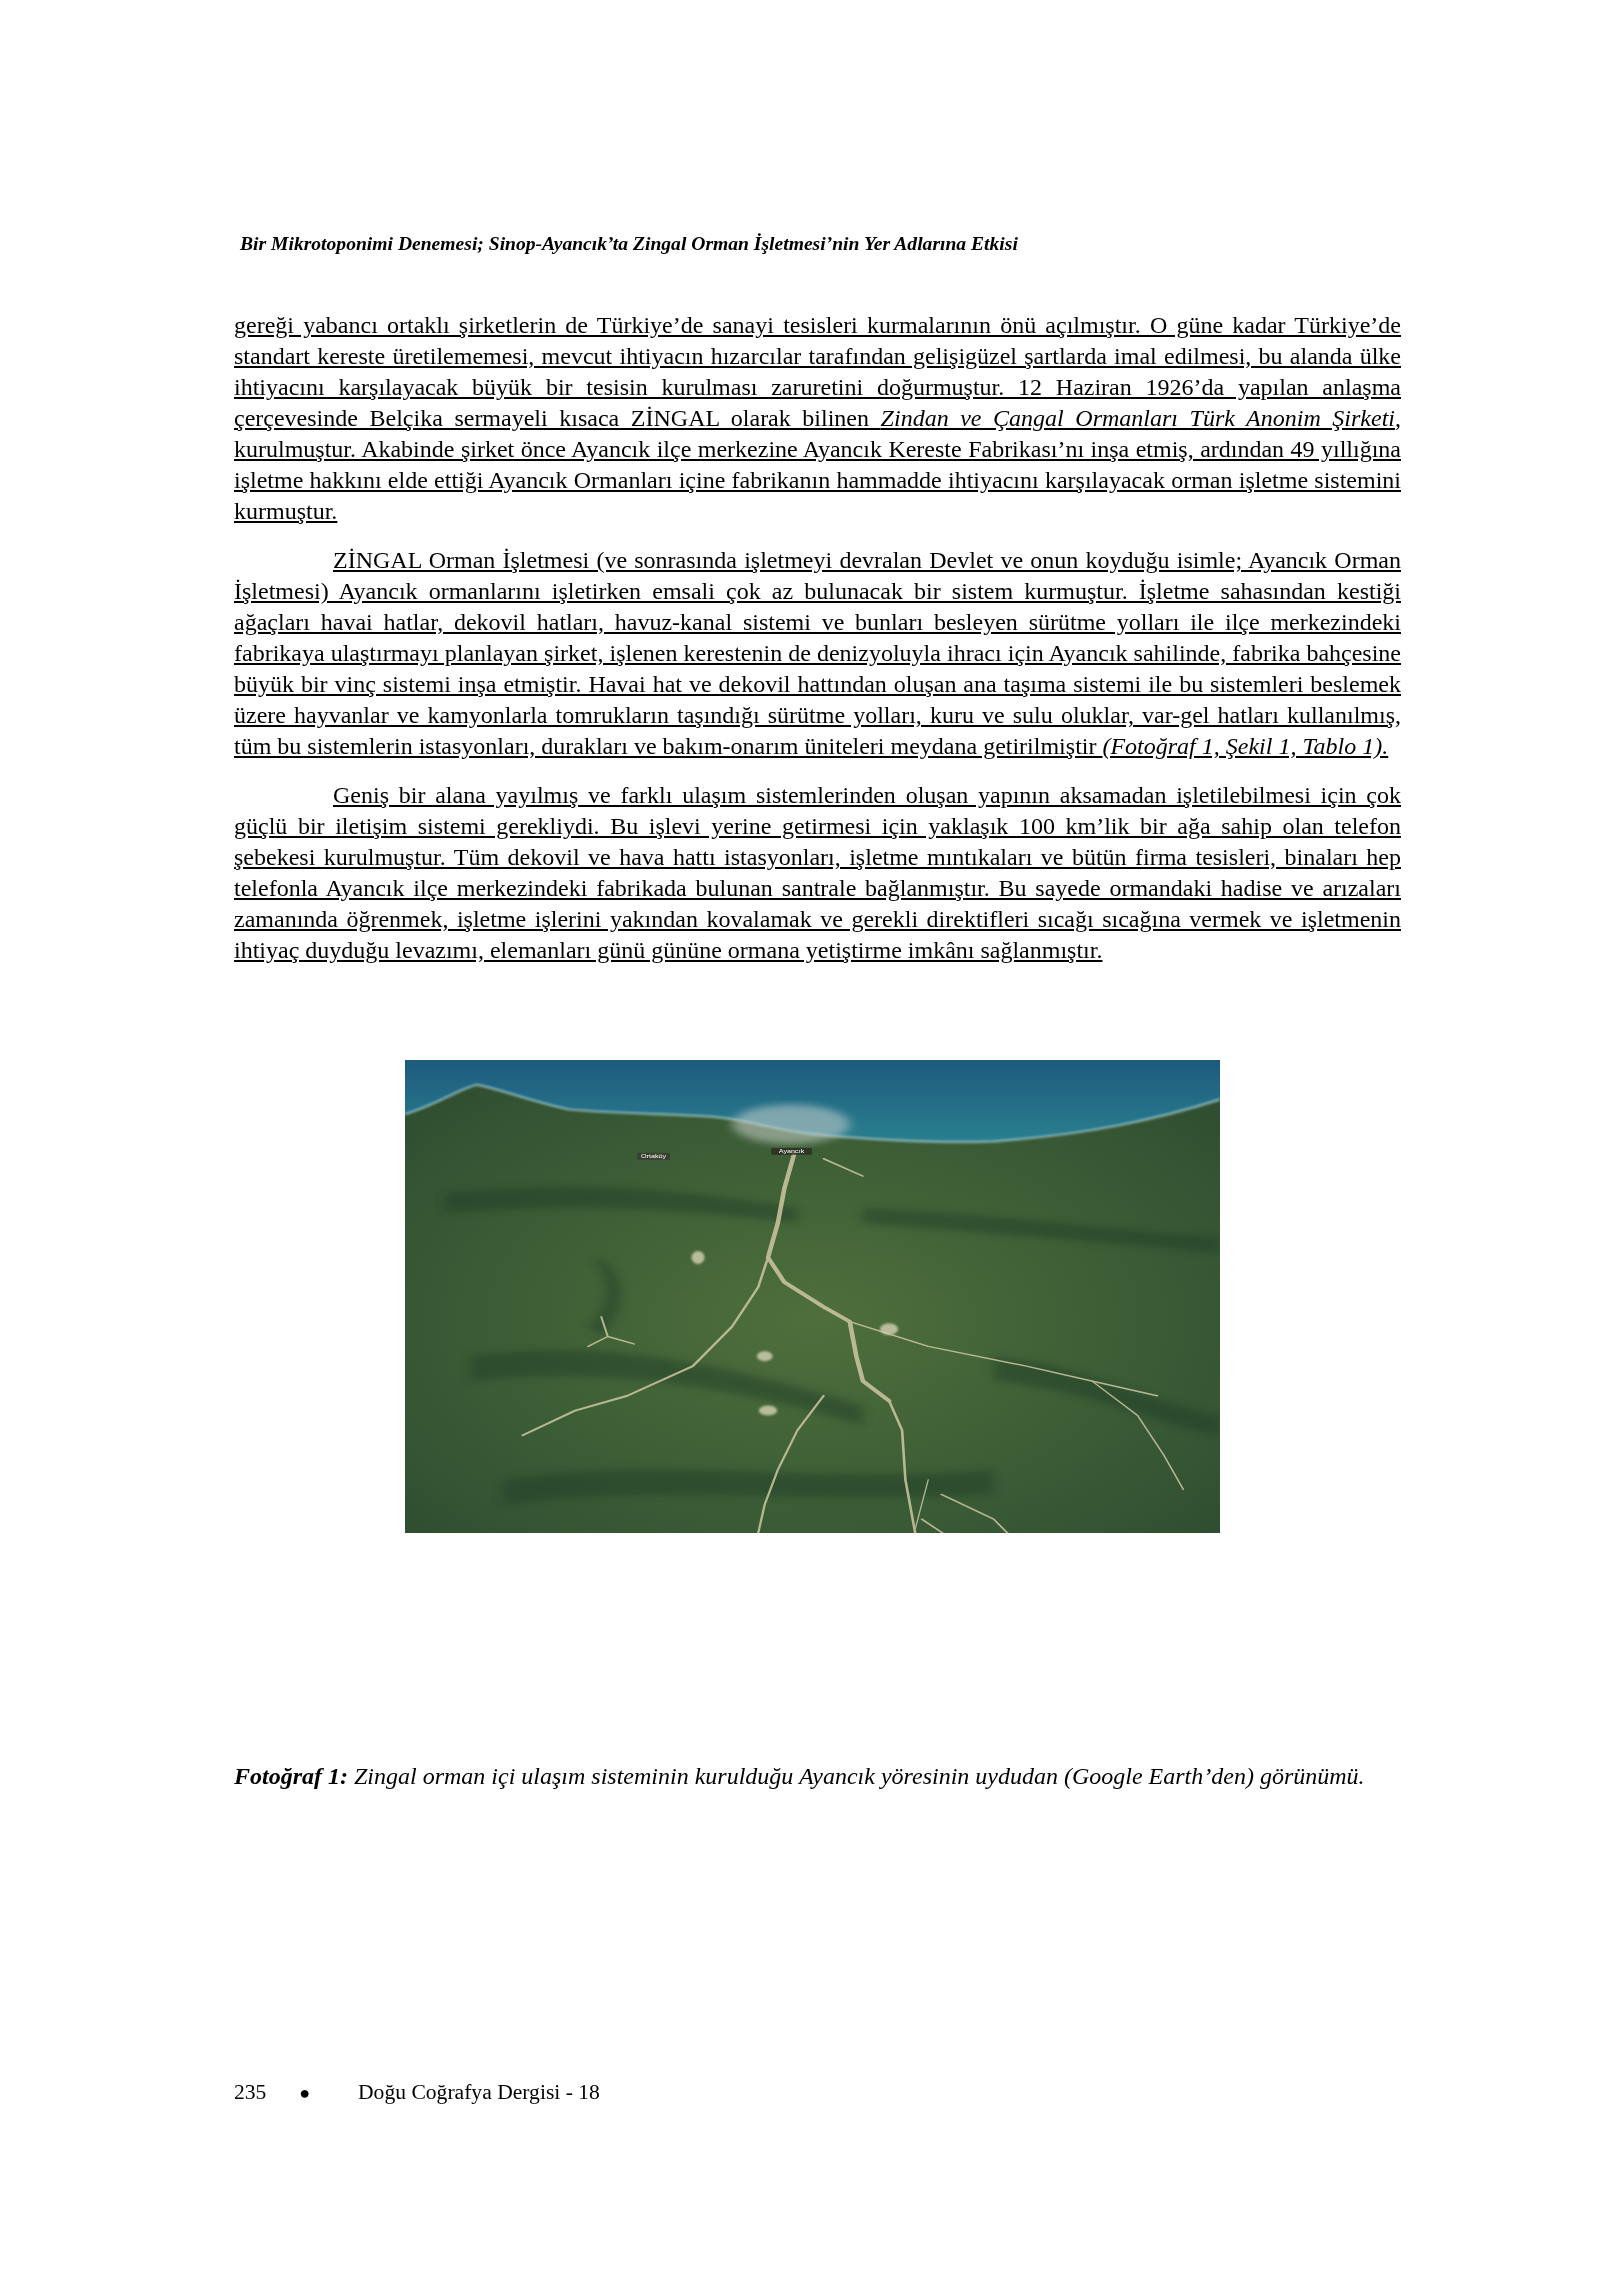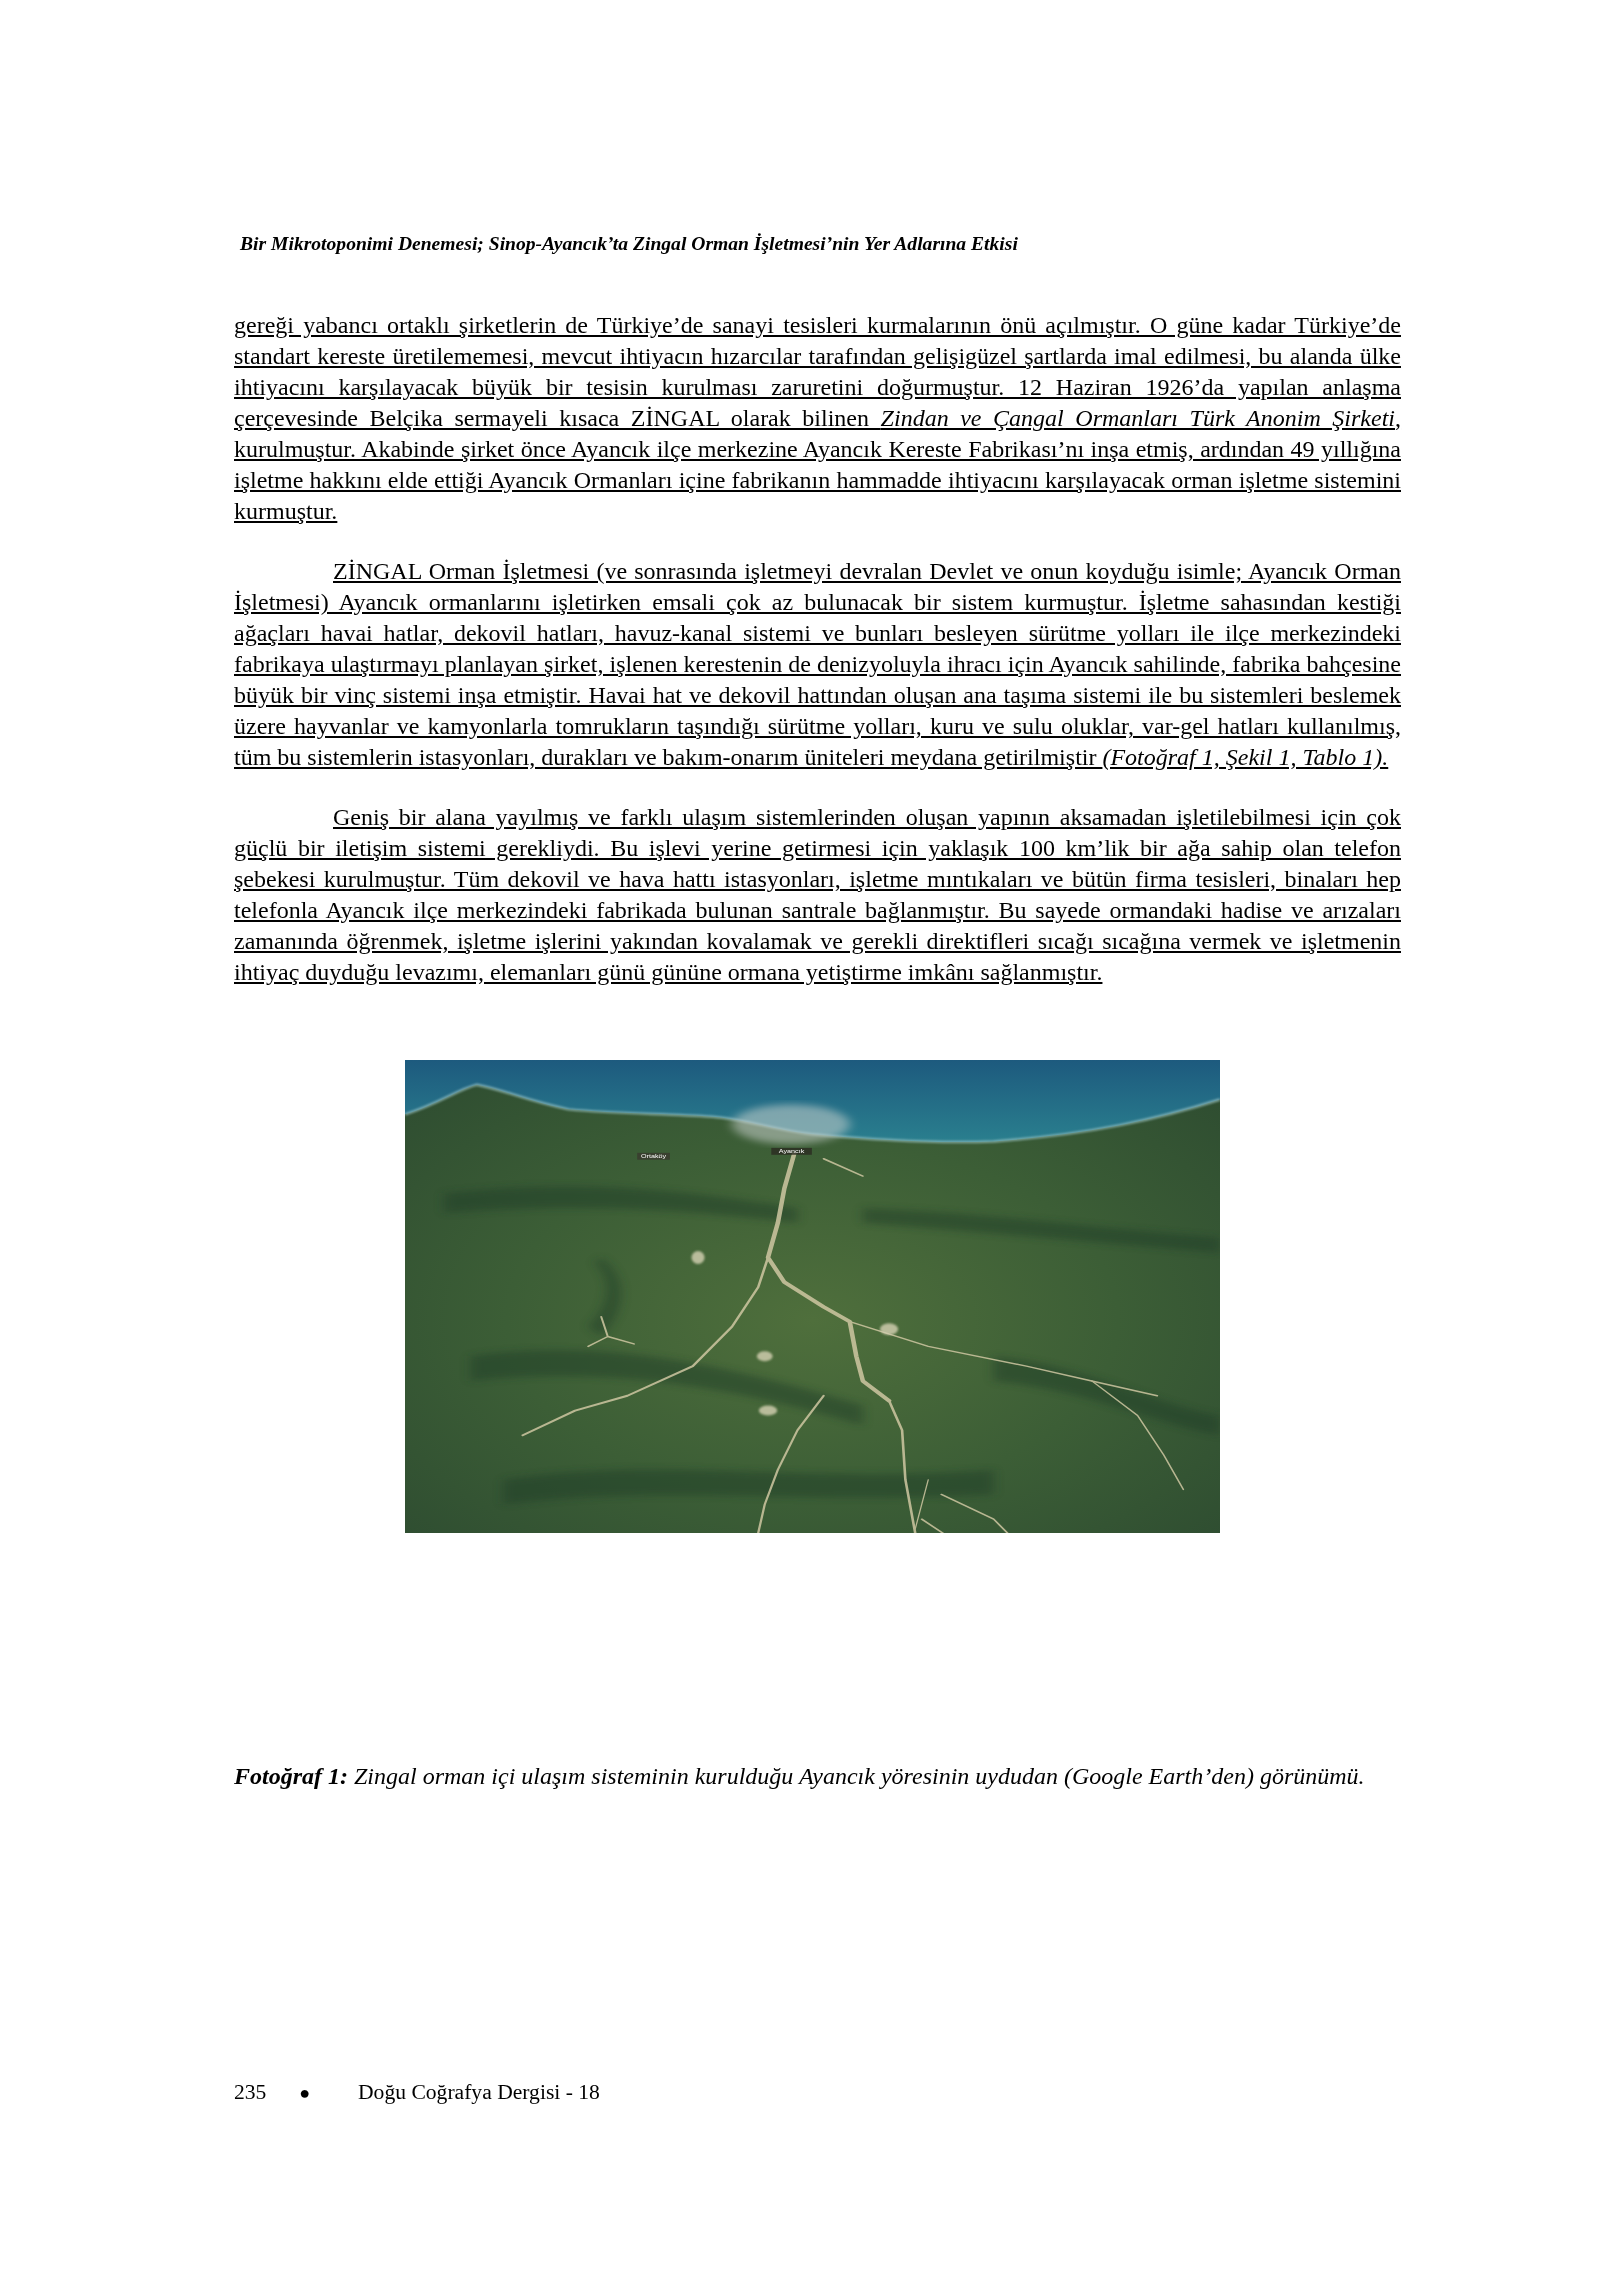--- a/index.html
+++ b/index.html
@@ -3,21 +3,21 @@
 <meta charset="utf-8">
 <style>
   html, body { margin: 0; padding: 0; background: #ffffff; }
   body { width: 1623px; height: 2295px; position: relative; overflow: hidden;
          font-family: "Liberation Serif", "DejaVu Serif", serif; color: #000; }
   .running-head { position: absolute; left: 240px; top: 191px; width: 1164px;
          font-size: 19.6px; font-weight: bold; font-style: italic; line-height: 26px; margin-top: 40px; }
   .body-text { position: absolute; left: 234px; top: 310px; width: 1167px;
          font-size: 24px; line-height: 31px; text-align: justify; text-decoration: underline; }
   .body-text p { margin: 0; }
-  .body-text p + p { margin-top: 29px; }
+  .body-text p + p { margin-top: 18px; }
   .body-text p.indent { text-indent: 99px; }
   .body-text p.noindent { text-indent: 0; }
   em { font-style: italic; }
   .figure { position: absolute; left: 405px; top: 1060px; width: 815px; height: 473px;
          overflow: hidden; }
   .figure svg { display: block; width: 100%; height: 100%; }
   .map-label { font-family: "Liberation Sans", sans-serif; font-size: 11px; fill: #ffffff; }
   .caption { position: absolute; left: 234px; top: 1761px; width: 1167px;
          font-size: 24px; line-height: 31px; text-align: justify; font-style: italic; }
   .caption .cap-label { font-weight: bold; font-style: italic; }

